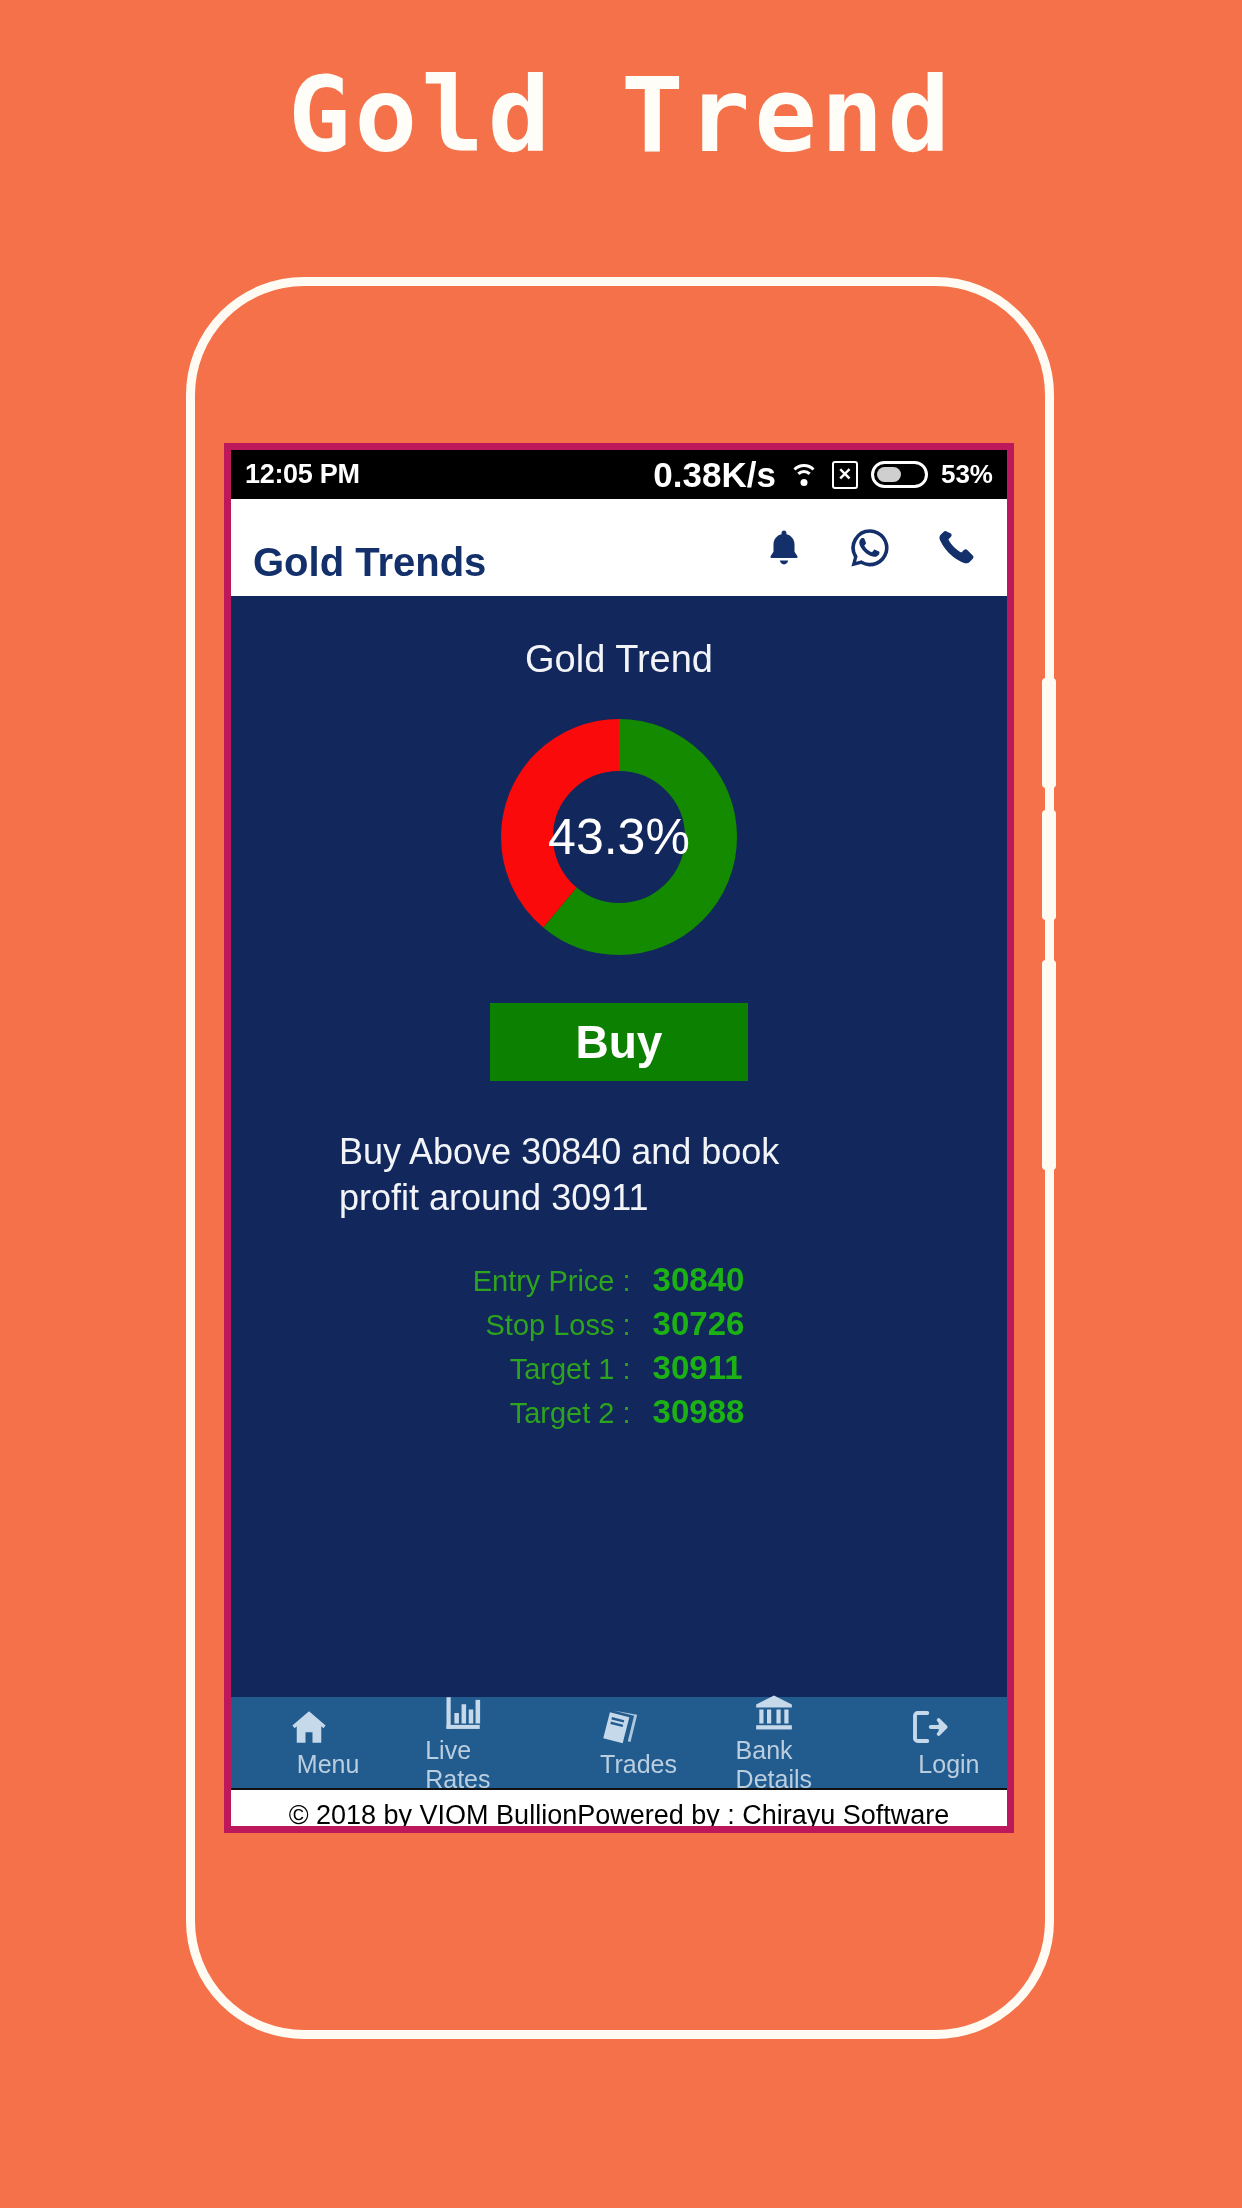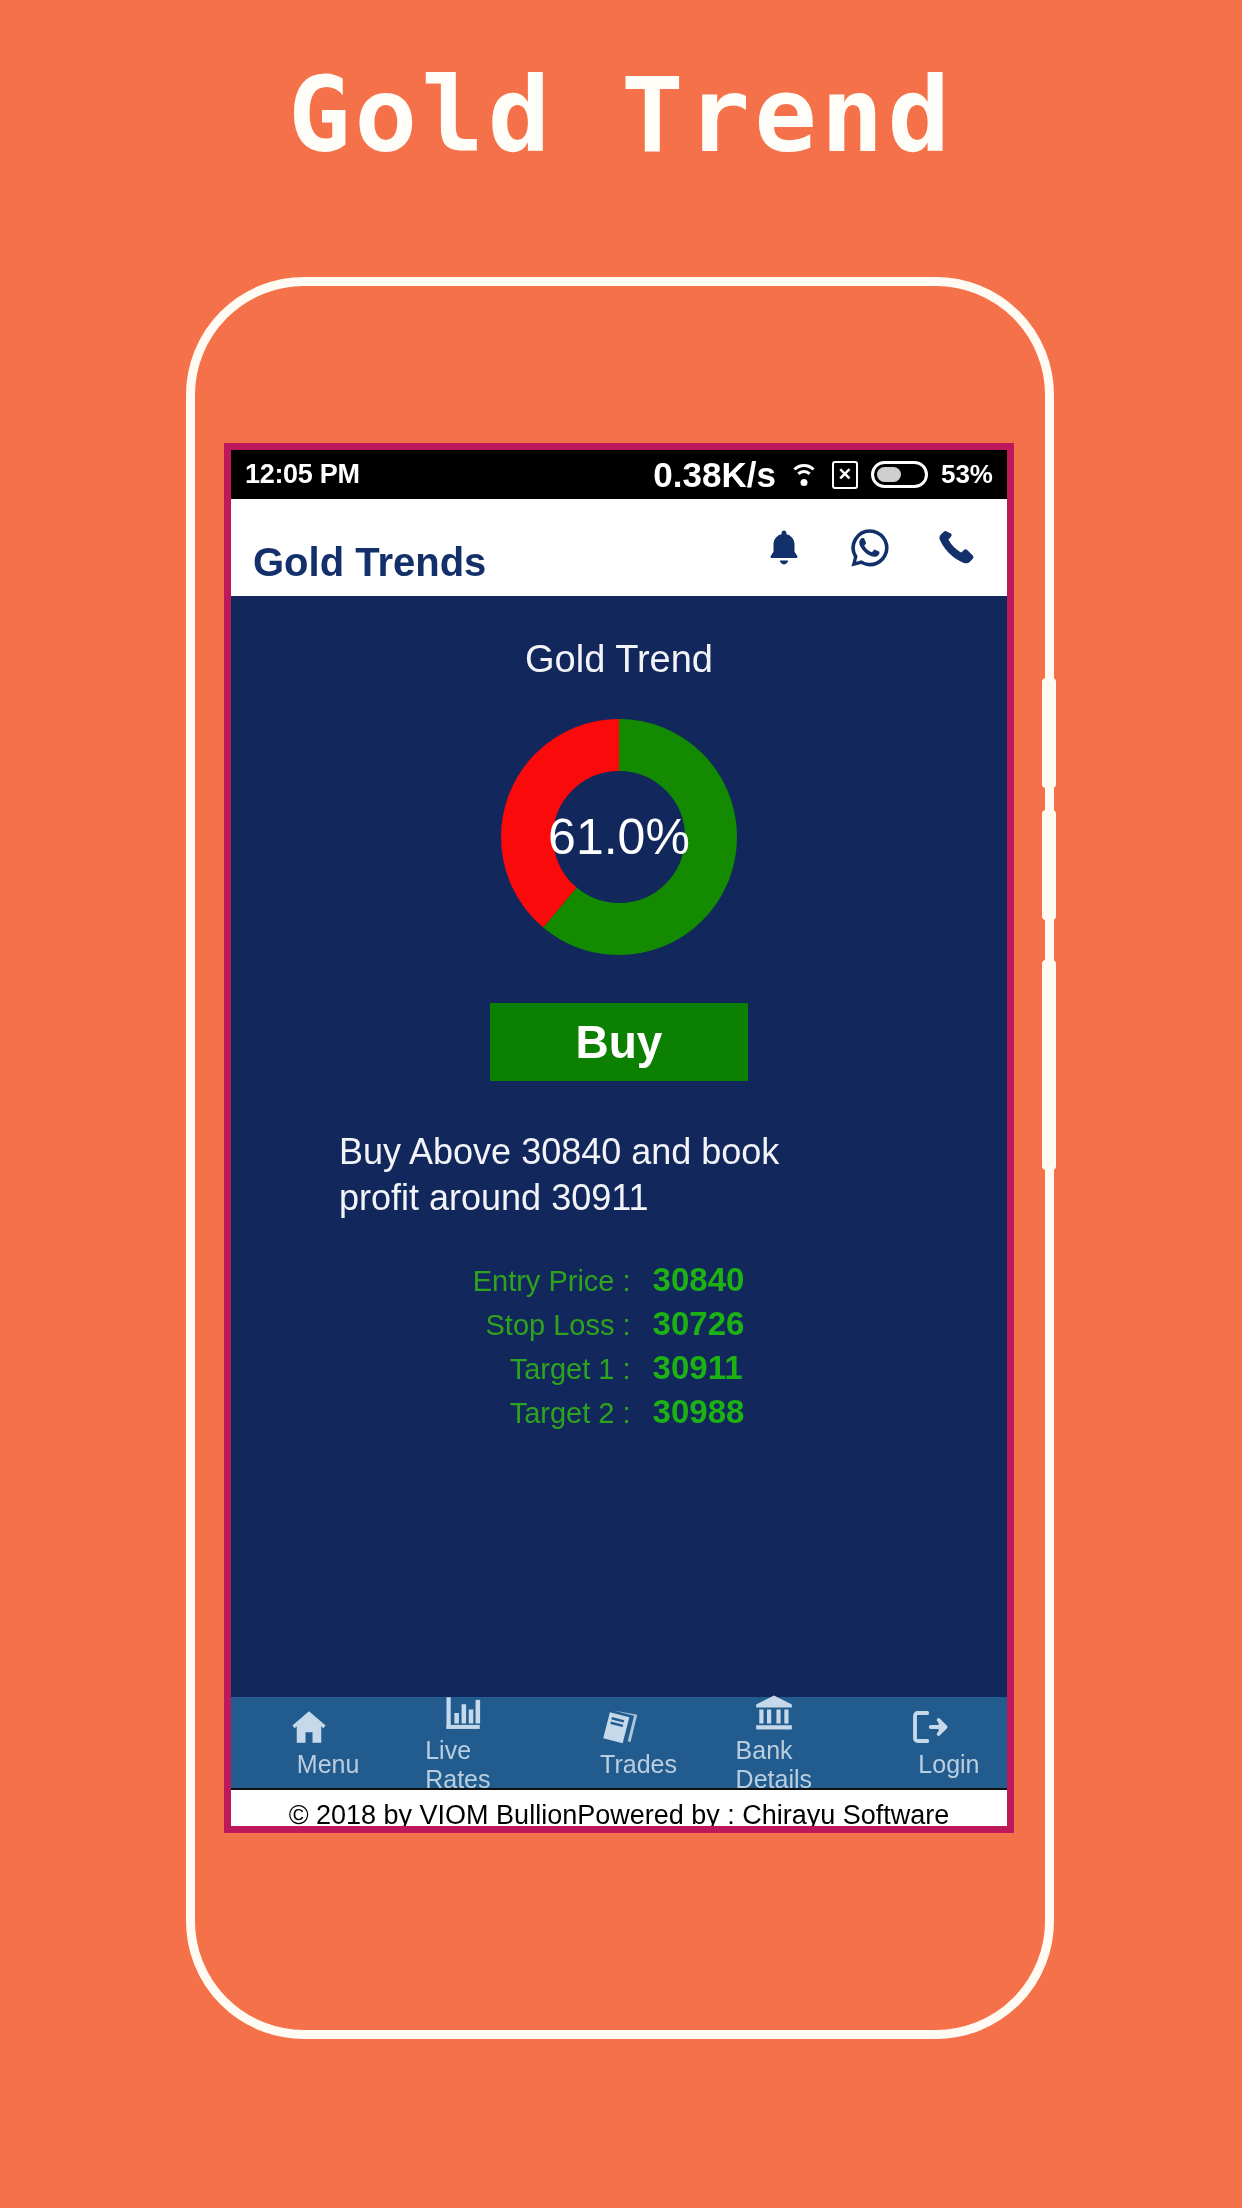--- a/index.html
+++ b/index.html
@@ -225,21 +225,21 @@
     <div class="app-body">
 
       <div class="section-title">Gold Trend</div>
 
       <div class="donut-wrap">
         <svg width="236" height="236" viewBox="0 0 236 236">
 
           <circle cx="118" cy="118" r="92" fill="none" stroke="#138A00" stroke-width="52" stroke-dasharray="352.61 225.44" stroke-dashoffset="0.00"></circle>
           <circle cx="118" cy="118" r="92" fill="none" stroke="#FA0A0A" stroke-width="52" stroke-dasharray="225.44 352.61" stroke-dashoffset="-352.61"></circle>
         </svg>
-        <div class="donut-label">61.0%</div>
+        <div class="donut-label">43.3%</div>
       </div>
 
       <button class="buy-btn">Buy</button>
 
       <div class="advice">
         <div>Buy Above 30840 and book</div>
         <div>profit around 30911</div>
       </div>
 
       <div class="rows">

